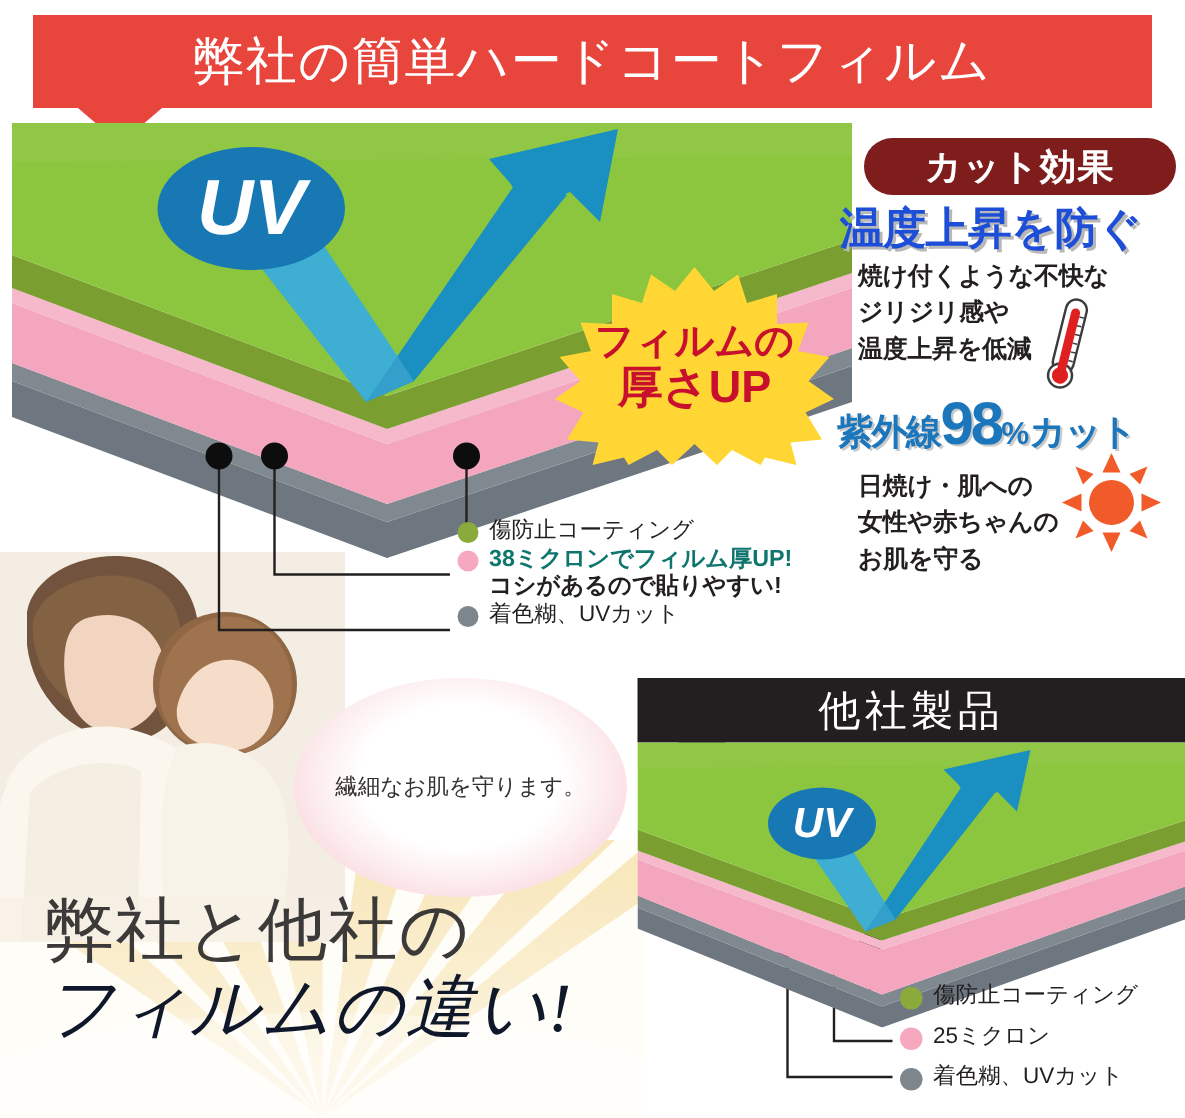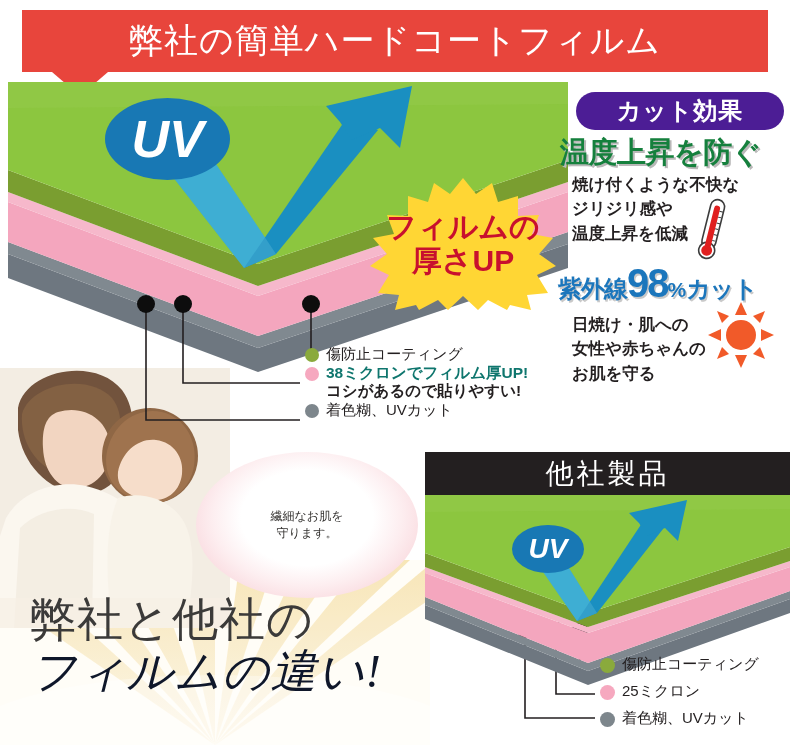--- a/index.html
+++ b/index.html
@@ -47,21 +47,21 @@
   .uv-sub{left:512px;top:525px;width:72px;height:48px;font-size:28px;}
 
   
   .burst-wrap{position:absolute;left:368px;top:178px;width:190px;height:132px;}
   .burst-wrap svg{position:absolute;left:0;top:0;width:100%;height:100%;}
   .burst-text{
     position:absolute;left:0;top:0;width:100%;height:100%;
     display:flex;flex-direction:column;align-items:center;justify-content:center;
     color:#c8102e;font-weight:bold;line-height:1.12;
   }
-  .burst-l1{font-size:30px;}
+  .burst-l1{font-size:26px;}
   .burst-l2{font-size:30px;}
 
   
   .leaders{position:absolute;left:0;top:0;width:790px;height:745px;pointer-events:none;}
 
   
   .legend{position:absolute;}
   .legend-row{display:flex;align-items:flex-start;margin-bottom:1px;}
   .legend-dot{
     width:14px;height:14px;border-radius:50%;flex:0 0 14px;margin-top:3px;margin-right:7px;
@@ -71,27 +71,27 @@
   .legend-text .hi2{color:#231f20;font-weight:bold;font-size:15.5px;display:block;}
 
   .legend-main{left:305px;top:345px;}
   .legend-sub{left:600px;top:655px;}
   .legend-sub .legend-dot{width:15px;height:15px;flex:0 0 15px;}
   .legend-sub .legend-text{font-size:15px;}
 
   
   .pill{
     position:absolute;left:576px;top:92px;width:208px;height:38px;
-    background:#4c1d95;border-radius:19px;
+    background:#7f1d1d;border-radius:19px;
     display:flex;align-items:center;justify-content:center;
     color:#ffffff;font-size:24px;font-weight:bold;letter-spacing:1px;
   }
   .head-red{
     position:absolute;left:560px;top:133px;width:230px;
-    color:#15803d;font-size:29px;font-weight:bold;letter-spacing:-0.5px;
+    color:#1d4ed8;font-size:29px;font-weight:bold;letter-spacing:-0.5px;
     text-shadow:2px 2px 0 #b9b8b8;white-space:nowrap;
   }
   .body-blk{
     position:absolute;color:#231f20;font-size:16.5px;font-weight:bold;line-height:1.48;margin-left:12px;
   }
   .body-temp{left:560px;top:172px;}
   .body-uv{left:560px;top:312px;}
 
   .head-blue{
     position:absolute;left:558px;top:265px;width:235px;
@@ -117,22 +117,22 @@
 
   
   .oval{
     position:absolute;left:196px;top:452px;width:222px;height:146px;
     border-radius:50%;
     background:radial-gradient(ellipse at 50% 45%,
         #ffffff 0%,#ffffff 42%,#fdeef0 60%,#f9d8dd 80%,#f6c8d0 92%,rgba(246,200,208,0) 100%);
   }
   .oval-text{
     position:absolute;left:0;top:0;width:100%;height:100%;
-    display:flex;flex-direction:column;align-items:center;justify-content:center;
-    font-size:12px;color:#33312f;line-height:1.45;
+    display:flex;flex-direction:row;align-items:center;justify-content:center;
+    font-size:15px;color:#33312f;line-height:1.45;
   }
 
   
   .rays{position:absolute;left:0px;top:560px;width:430px;height:185px;overflow:hidden;}
   .rays svg{display:block;width:100%;height:100%;}
   .headline{position:absolute;left:30px;top:596px;width:390px;}
   .hl1{
     font-family:Liberation Serif, serif;
     font-size:46px;color:#3b3a39;line-height:1.05;letter-spacing:1px;white-space:nowrap;
   }

